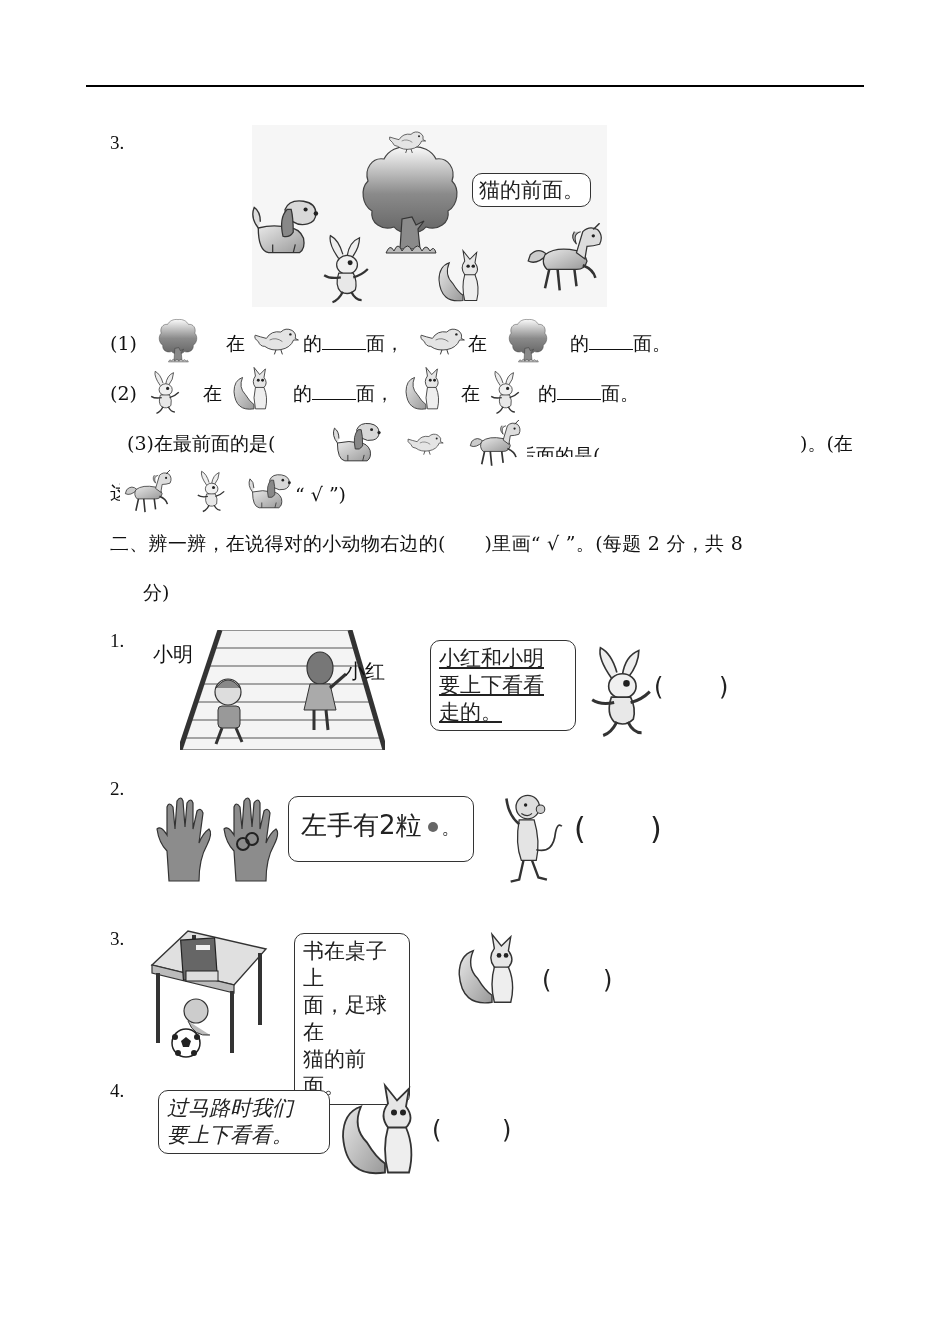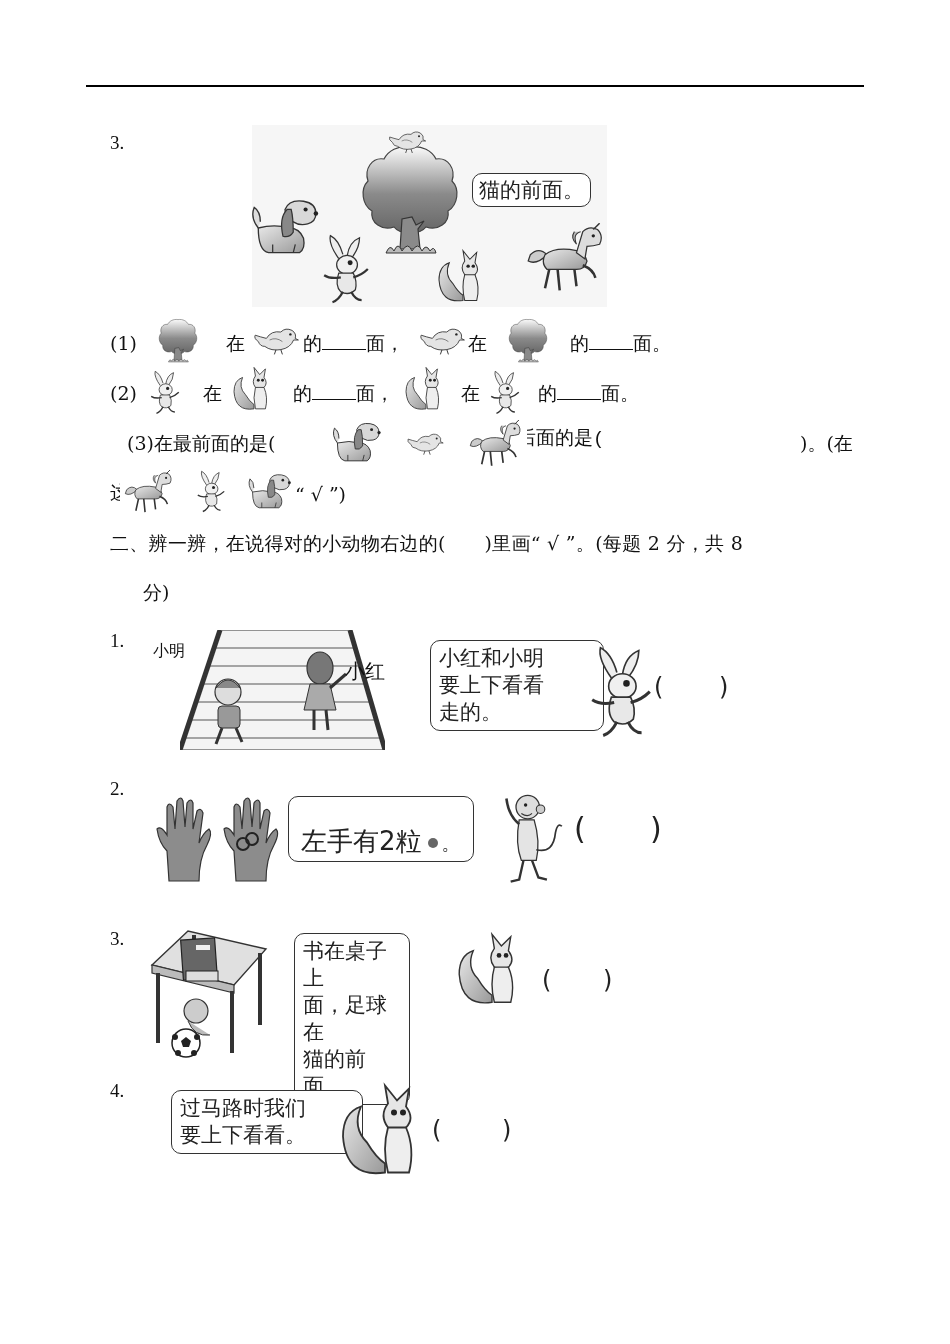--- a/index.html
+++ b/index.html
@@ -148,21 +148,21 @@
     <use href="#squirrel"></use>
   </svg>
 <div class="abs txt" style="left:461px;top:381px;">在</div>
 <svg class="abs" style="left:488px;top:370px;" width="34" height="46">
     <use href="#rabbit"></use>
   </svg>
 <div class="abs txt" style="left:538px;top:381px;"><span>的</span><span class="blank"></span><span>面。</span></div>
 
 <div class="abs txt" style="left:110px;top:431px;margin-left:17px;">(3)在最前面的是(</div>
 <div class="clipbox" style="left:527px;top:427px;width:120px;height:30px;">
-  <div class="txt" style="position:absolute;left:-10px;top:0;font-family:Liberation Mono, monospace;">后面的是(</div>
+  <div class="txt" style="position:absolute;left:-10px;top:16px;">后面的是(</div>
 </div>
 <div class="abs txt" style="left:800px;top:431px;">)。(在</div>
 <svg class="abs" style="left:330px;top:420px;" width="52" height="46">
     <use href="#dog"></use>
   </svg>
 <svg class="abs" style="left:405px;top:430px;" width="40" height="26">
     <use href="#bird"></use>
   </svg>
 <svg class="abs" style="left:465px;top:420px;" width="62" height="50">
     <use href="#horse"></use>
@@ -206,23 +206,23 @@
       <path d="M42 98 L36 114 M56 98 L62 112" stroke="#333" stroke-width="3"></path>
     </g>
     <g>
       <ellipse cx="140" cy="38" rx="13" ry="16" fill="#777" stroke="#333" stroke-width="1.2"></ellipse>
       <path d="M130 54 L150 54 L156 80 L124 80Z" fill="#aaa" stroke="#333"></path>
       <path d="M134 80 L134 100 M146 80 L148 100" stroke="#333" stroke-width="3"></path>
       <path d="M150 58 L166 44" stroke="#333" stroke-width="3"></path>
     </g>
   </svg>
 </div>
-<div class="abs" style="left:153px;top:641px;font-family:'DejaVu Sans',sans-serif;font-size:16px;">小明</div>
+<div class="abs" style="left:153px;top:641px;font-family:'DejaVu Sans',sans-serif;font-size:20px;">小明</div>
 <div class="abs" style="left:345px;top:658px;font-family:Liberation Serif, serif;font-size:20px;">小红</div>
-<div class="bubble" style="left:430px;top:640px;width:174px;">
+<div class="bubble" style="left:430px;top:640px;width:146px;text-decoration:underline;">
   <div>小红和小明</div>
   <div>要上下看看</div>
   <div>走的。</div>
 </div>
 <svg class="abs" style="left:585px;top:645px;" width="72" height="96">
     <use href="#rabbit"></use>
   </svg>
 <div class="paren" style="left:654px;top:673px;">(</div>
 <div class="paren" style="left:719px;top:673px;">)</div>
 
@@ -230,21 +230,21 @@
 <svg class="abs" style="left:155px;top:792px;" width="60" height="92">
     <use href="#hand"></use>
   </svg>
 <svg class="abs" style="left:222px;top:792px;" width="60" height="92">
     <use href="#hand"></use>
   </svg>
 <svg class="abs" style="left:234px;top:830px;" width="28" height="24">
     <circle cx="9" cy="14" r="6" fill="none" stroke="#222" stroke-width="2"></circle>
     <circle cx="18" cy="9" r="6" fill="none" stroke="#222" stroke-width="2"></circle>
   </svg>
-<div class="bubble" style="left:288px;top:796px;width:186px;height:66px;font-size:26px;line-height:56px;padding:16px 12px;">
+<div class="bubble" style="left:288px;top:796px;width:186px;height:66px;font-size:26px;line-height:56px;padding:0 12px;">
   <span>左手有2粒</span><span style="display:inline-block;width:10px;height:10px;border-radius:50%;background:#666;margin:0 4px 2px 6px;"></span><span style="font-size:18px;">。</span>
 </div>
 <svg class="abs" style="left:500px;top:790px;" width="64" height="96">
     <use href="#monkey"></use>
   </svg>
 <div class="paren" style="left:574px;top:811px;font-size:30px;">(</div>
 <div class="paren" style="left:650px;top:811px;font-size:30px;">)</div>
 
 <div class="abs num" style="left:110px;top:928px;">3.</div>
 <div class="abs" style="left:148px;top:925px;width:122px;height:135px;">
@@ -276,21 +276,21 @@
   <div>面，足球在</div>
   <div>猫的前面。</div>
 </div>
 <svg class="abs" style="left:452px;top:932px;" width="80" height="82">
     <use href="#squirrel"></use>
   </svg>
 <div class="paren" style="left:542px;top:966px;">(</div>
 <div class="paren" style="left:603px;top:966px;">)</div>
 
 <div class="abs num" style="left:110px;top:1080px;">4.</div>
-<div class="bubble" style="left:171px;top:1090px;width:192px;">
+<div class="bubble" style="left:158px;top:1090px;width:172px;font-style:italic;">
   <div>过马路时我们</div>
   <div>要上下看看。</div>
 </div>
 <svg class="abs" style="left:340px;top:1080px;" width="90" height="110">
     <use href="#squirrel"></use>
   </svg>
 <div class="paren" style="left:432px;top:1116px;">(</div>
 <div class="paren" style="left:502px;top:1116px;">)</div>
 
 </body></html>

